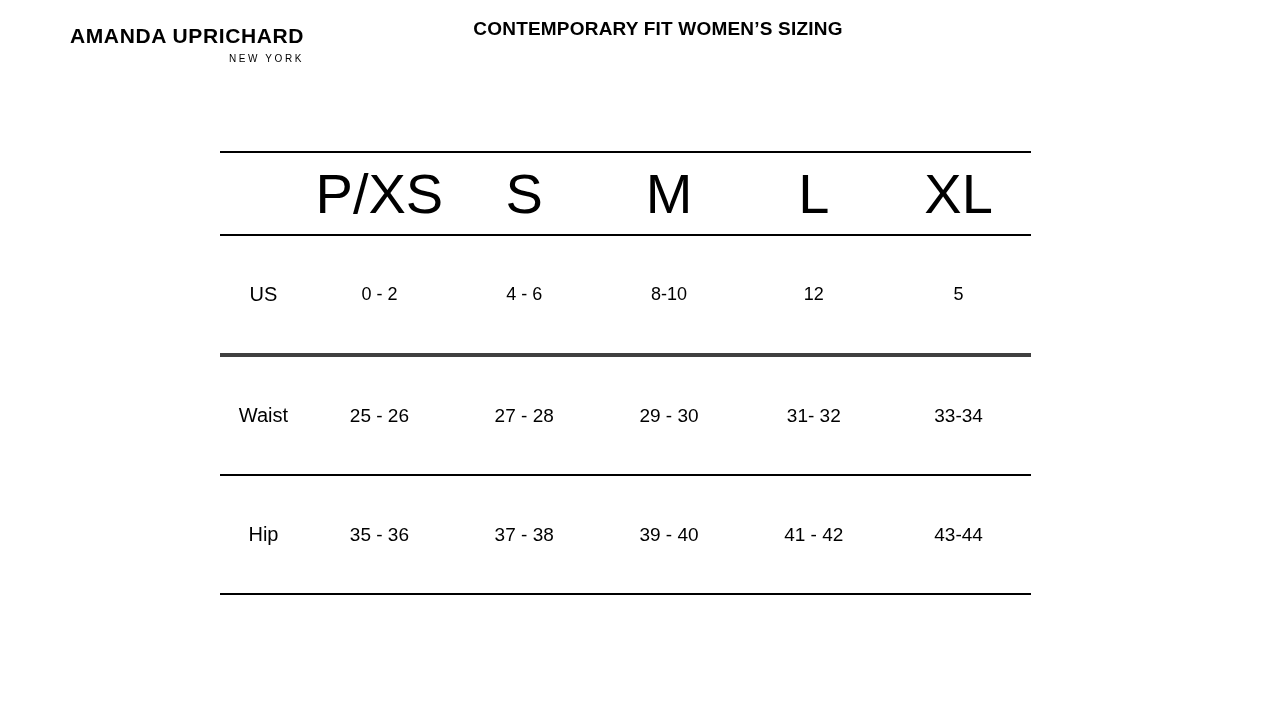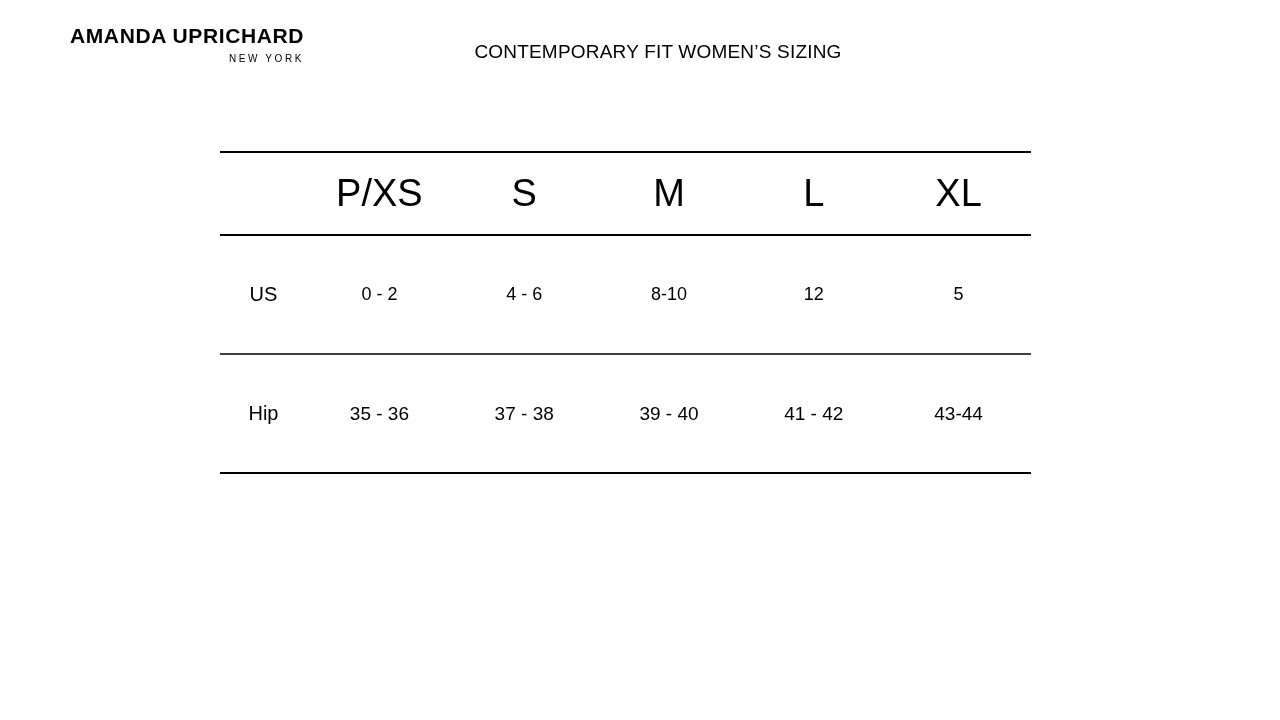--- a/index.html
+++ b/index.html
@@ -37,25 +37,25 @@
     letter-spacing: 2.6px;
     font-weight: normal;
     line-height: 1;
   }
 
   
   .page-title {
     position: absolute;
     left: 0;
     right: 0;
-    top: 41px;
+    top: 18px;
     text-align: center;
     font-size: 19px;
     letter-spacing: 0.2px;
-    font-weight: normal;
+    font-weight: bold;
     margin-left: 36px;
   }
 
   
   .table-wrap {
     position: absolute;
     left: 220px;
     top: 151px;
     width: 811px;
   }
@@ -71,38 +71,38 @@
     padding: 0;
     font-weight: normal;
   }
   
   col.c-label { width: 87px; }
   col.c-size  { width: 144.8px; }
 
   
   tr.head-row td {
     height: 81px;
-    font-size: 38px;
+    font-size: 56px;
     letter-spacing: 0px;
     border-top: 2px solid #000;
     border-bottom: 2px solid #000;
   }
   tr.head-row td.corner {
     border-top: 2px solid #000;
     border-bottom: 2px solid #000;
   }
 
   tr.data-row td {
     height: 117px;
     font-size: 19px;
     border-bottom: 2px solid #000;
   }
   tr.data-row.first td {
     height: 117px;
-    border-bottom: 2px solid #404040;
+    border-bottom: 4px solid #404040;
   }
   tr.data-row td.row-label {
     font-size: 20px;
   }
   
   tr.data-row.us td.val {
     font-size: 18px;
   }
 </style>
 </head>
@@ -138,20 +138,28 @@
       <tr class="data-row first us">
         <td class="row-label">US</td>
         <td class="val">0 - 2</td>
         <td class="val">4 - 6</td>
         <td class="val">8-10</td>
         <td class="val">12</td>
         <td class="val">5</td>
       </tr>
 
 
+      <tr class="data-row">
+        <td class="row-label">Waist</td>
+        <td class="val">25 - 26</td>
+        <td class="val">27 - 28</td>
+        <td class="val">29 - 30</td>
+        <td class="val">31- 32</td>
+        <td class="val">33-34</td>
+      </tr>
 
       <tr class="data-row">
         <td class="row-label">Hip</td>
         <td class="val">35 - 36</td>
         <td class="val">37  - 38</td>
         <td class="val">39 - 40</td>
         <td class="val">41 - 42</td>
         <td class="val">43-44</td>
       </tr>
     </tbody>

